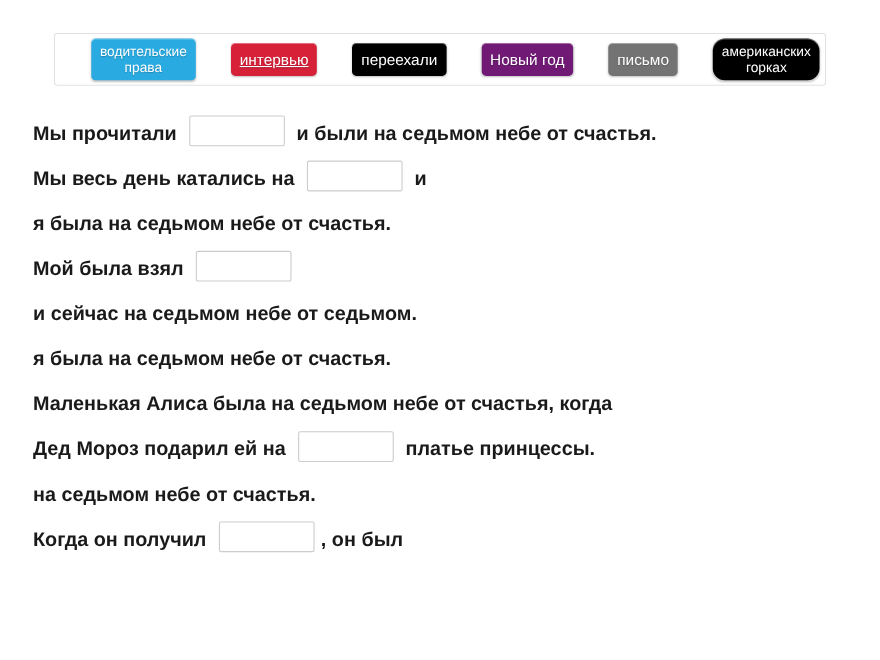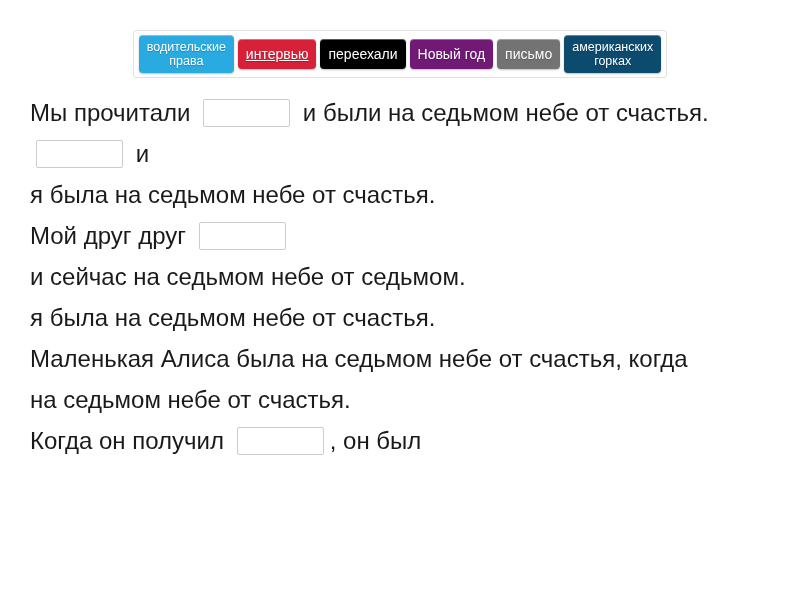--- a/index.html
+++ b/index.html
@@ -41,34 +41,36 @@
     box-sizing: border-box;
     display: flex;
     align-items: center;
     justify-content: center;
     cursor: move;
     user-select: none;
     box-shadow: inset 0 1px 0 rgba(255,255,255,.35),
                 0 1px 2px rgba(0,0,0,.25);
     text-shadow: 0 1px 1px rgba(0,0,0,.22);
     white-space: pre-line;
+    margin-left: 28px;
   }
   .tile.two-line { font-size: 12.5px; line-height: 14px; }
 
   
   .sentences {
     padding: 14px 0 0 30px;
   }
   .line {
     display: flex;
-    align-items: center;
-    font-size: 24px;
+    align-items: flex-end;
+    font-size: 18px;
     line-height: 24px;
     white-space: pre;
     height: 41px;
+    font-weight: bold;
   }
   .blank {
     display: inline-block;
     width: 85px;
     height: 26px;
     border: 1px solid #cccccc;
     background: #ffffff;
     border-radius: 2px;
     margin: 0 6px;
     flex: 0 0 auto;
@@ -79,28 +81,29 @@
 <body>
 
 <div class="tile-tray-wrap">
   <div class="tile-tray" id="tray">
       <div class="tile two-line" style="background: rgb(41, 171, 226);">водительские
 права</div>
       <div class="tile" style="background: rgb(214, 33, 57); text-decoration: underline;">интервью</div>
       <div class="tile" style="background: #000000;">переехали</div>
       <div class="tile" style="background: #701a75;">Новый год</div>
       <div class="tile" style="background: #737373;">письмо</div>
-      <div class="tile two-line" style="background: #0c4a6e;">американских
+      <div class="tile two-line" style="background: #000000; border-radius: 11px;">американских
 горках</div>
     </div>
 </div>
 
 <div class="sentences" id="sentences">
     <div class="line"><span class="txt">Мы прочитали </span><span class="blank"></span><span class="txt"> и были на седьмом небе от счастья.</span></div>
-    <div class="line"><span class="blank"></span><span class="txt"> и</span></div>
+    <div class="line"><span class="txt">Мы весь день катались на </span><span class="blank"></span><span class="txt"> и</span></div>
     <div class="line"><span class="txt">я была на седьмом небе от счастья.</span></div>
-    <div class="line"><span class="txt">Мой друг друг </span><span class="blank"></span></div>
+    <div class="line"><span class="txt">Мой была взял </span><span class="blank"></span></div>
     <div class="line"><span class="txt">и сейчас на седьмом небе от седьмом.</span></div>
     <div class="line"><span class="txt">я была на седьмом небе от счастья.</span></div>
     <div class="line"><span class="txt">Маленькая Алиса была на седьмом небе от счастья, когда</span></div>
+    <div class="line"><span class="txt">Дед Мороз подарил ей на </span><span class="blank"></span><span class="txt"> платье принцессы.</span></div>
     <div class="line"><span class="txt">на седьмом небе от счастья.</span></div>
     <div class="line"><span class="txt">Когда он получил </span><span class="blank"></span><span class="txt">, он был</span></div>
   </div>
 
 </body></html>

